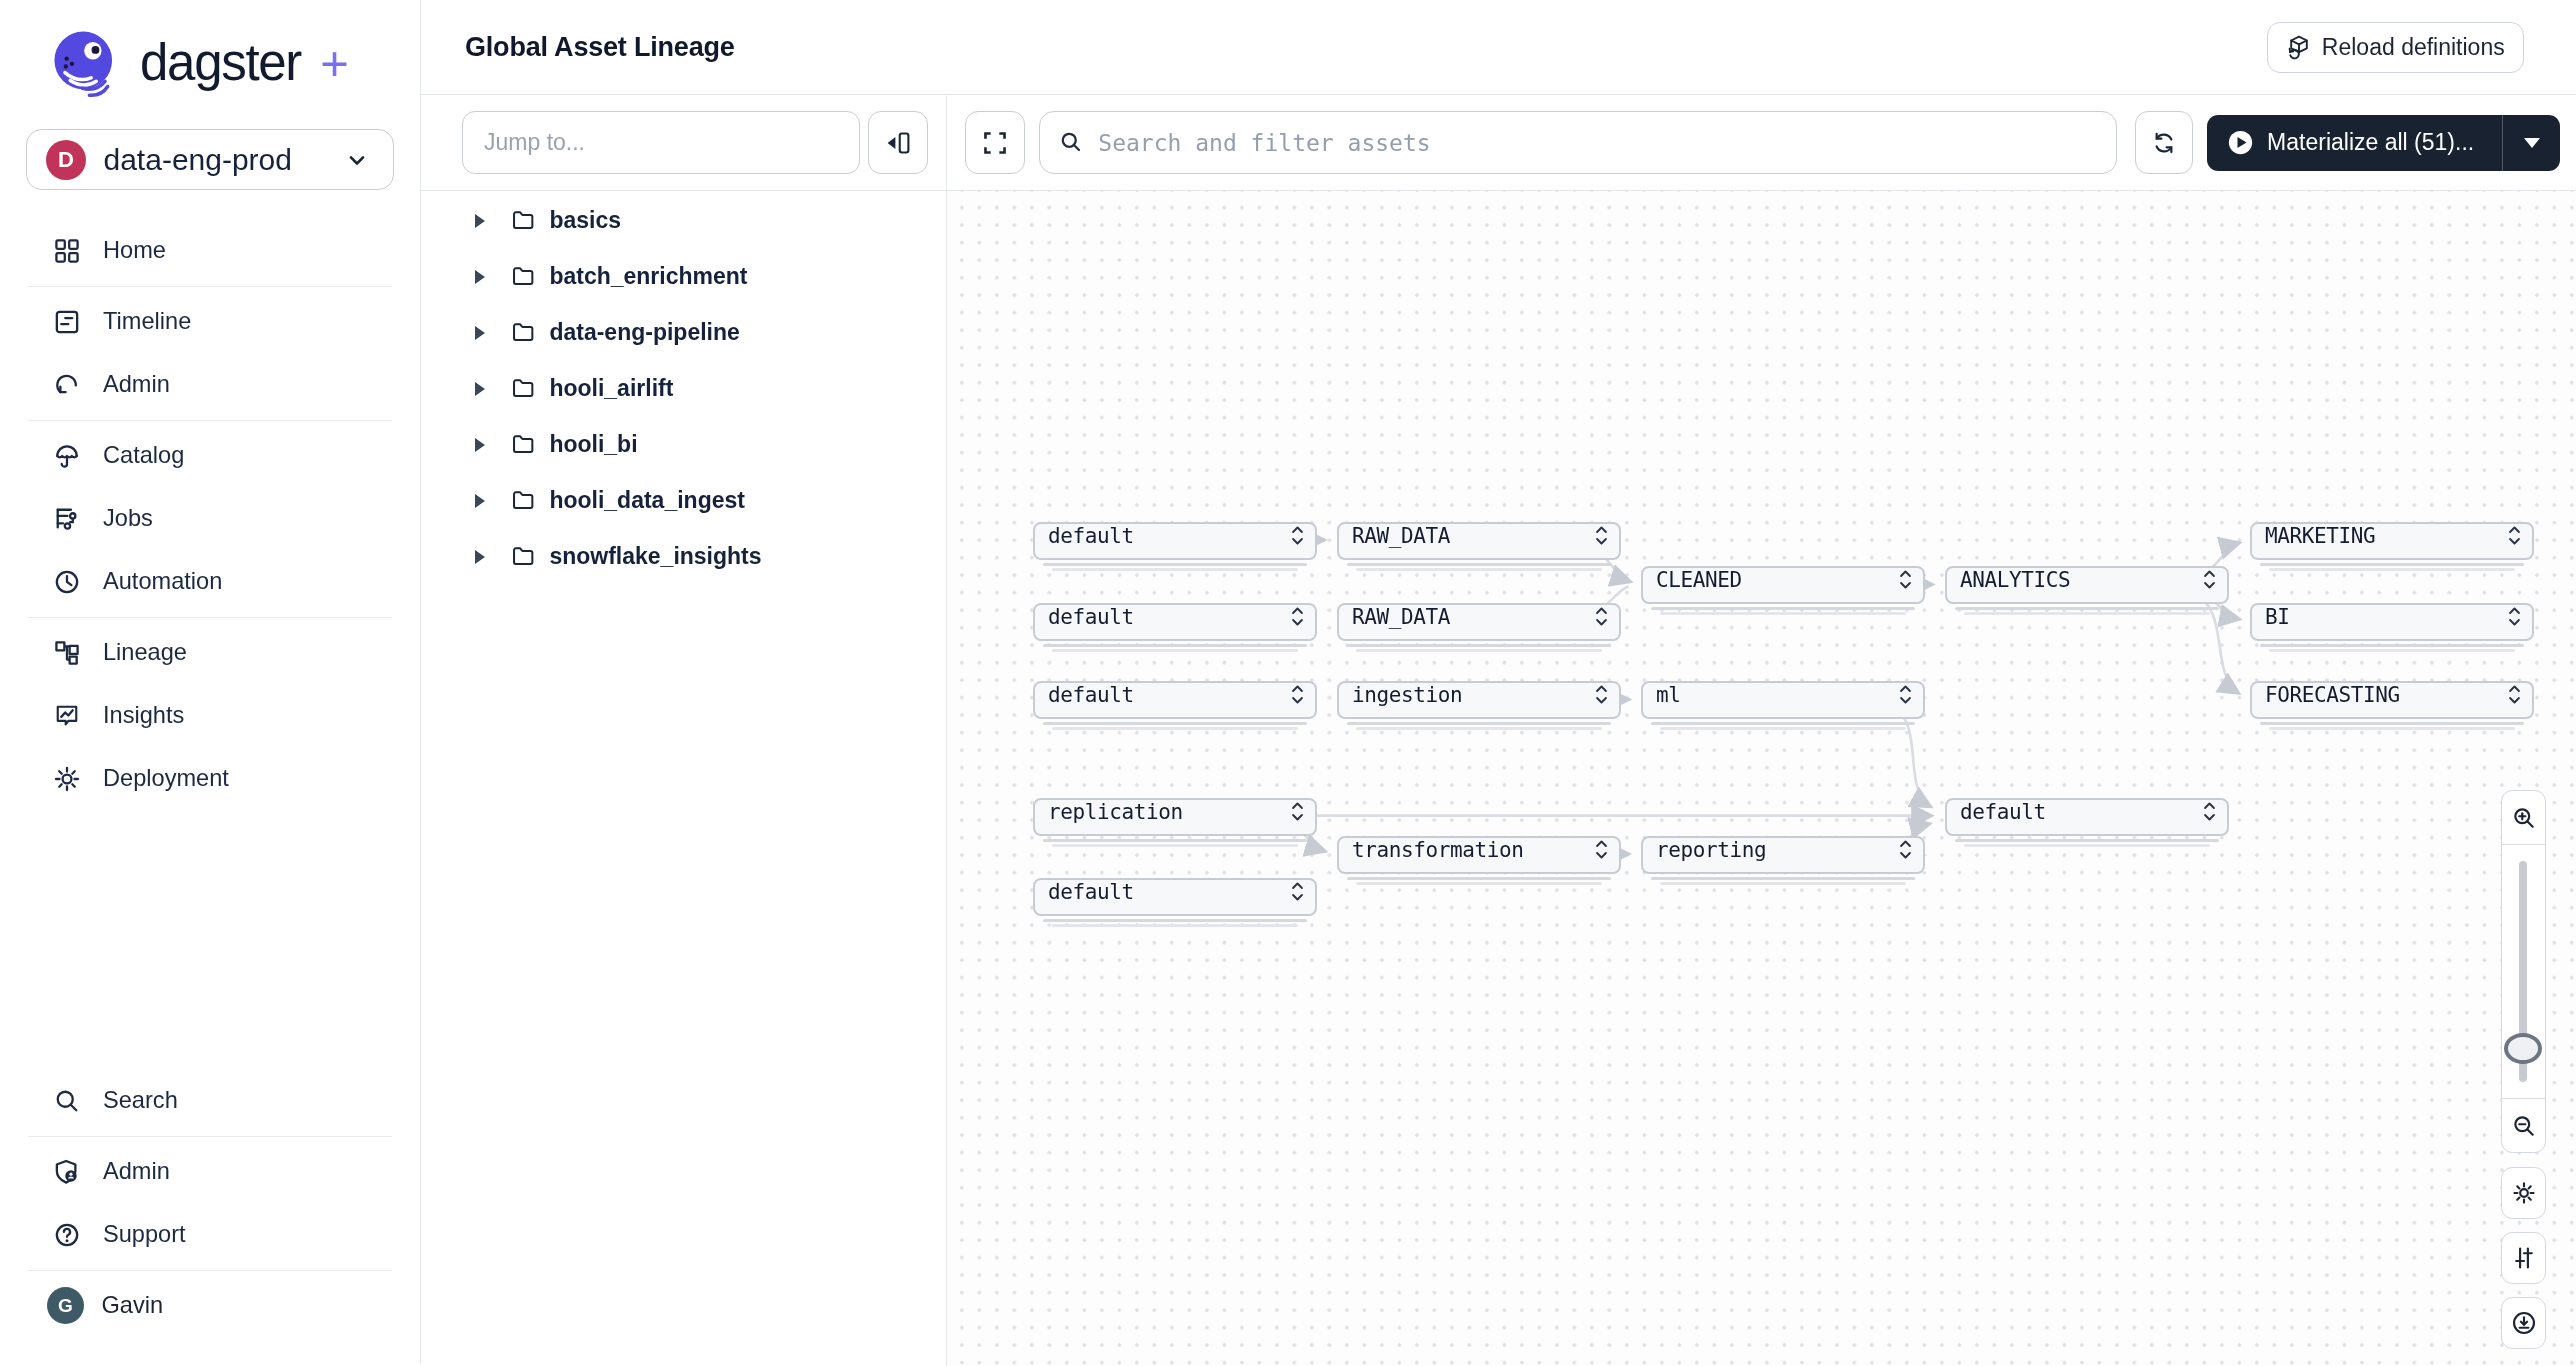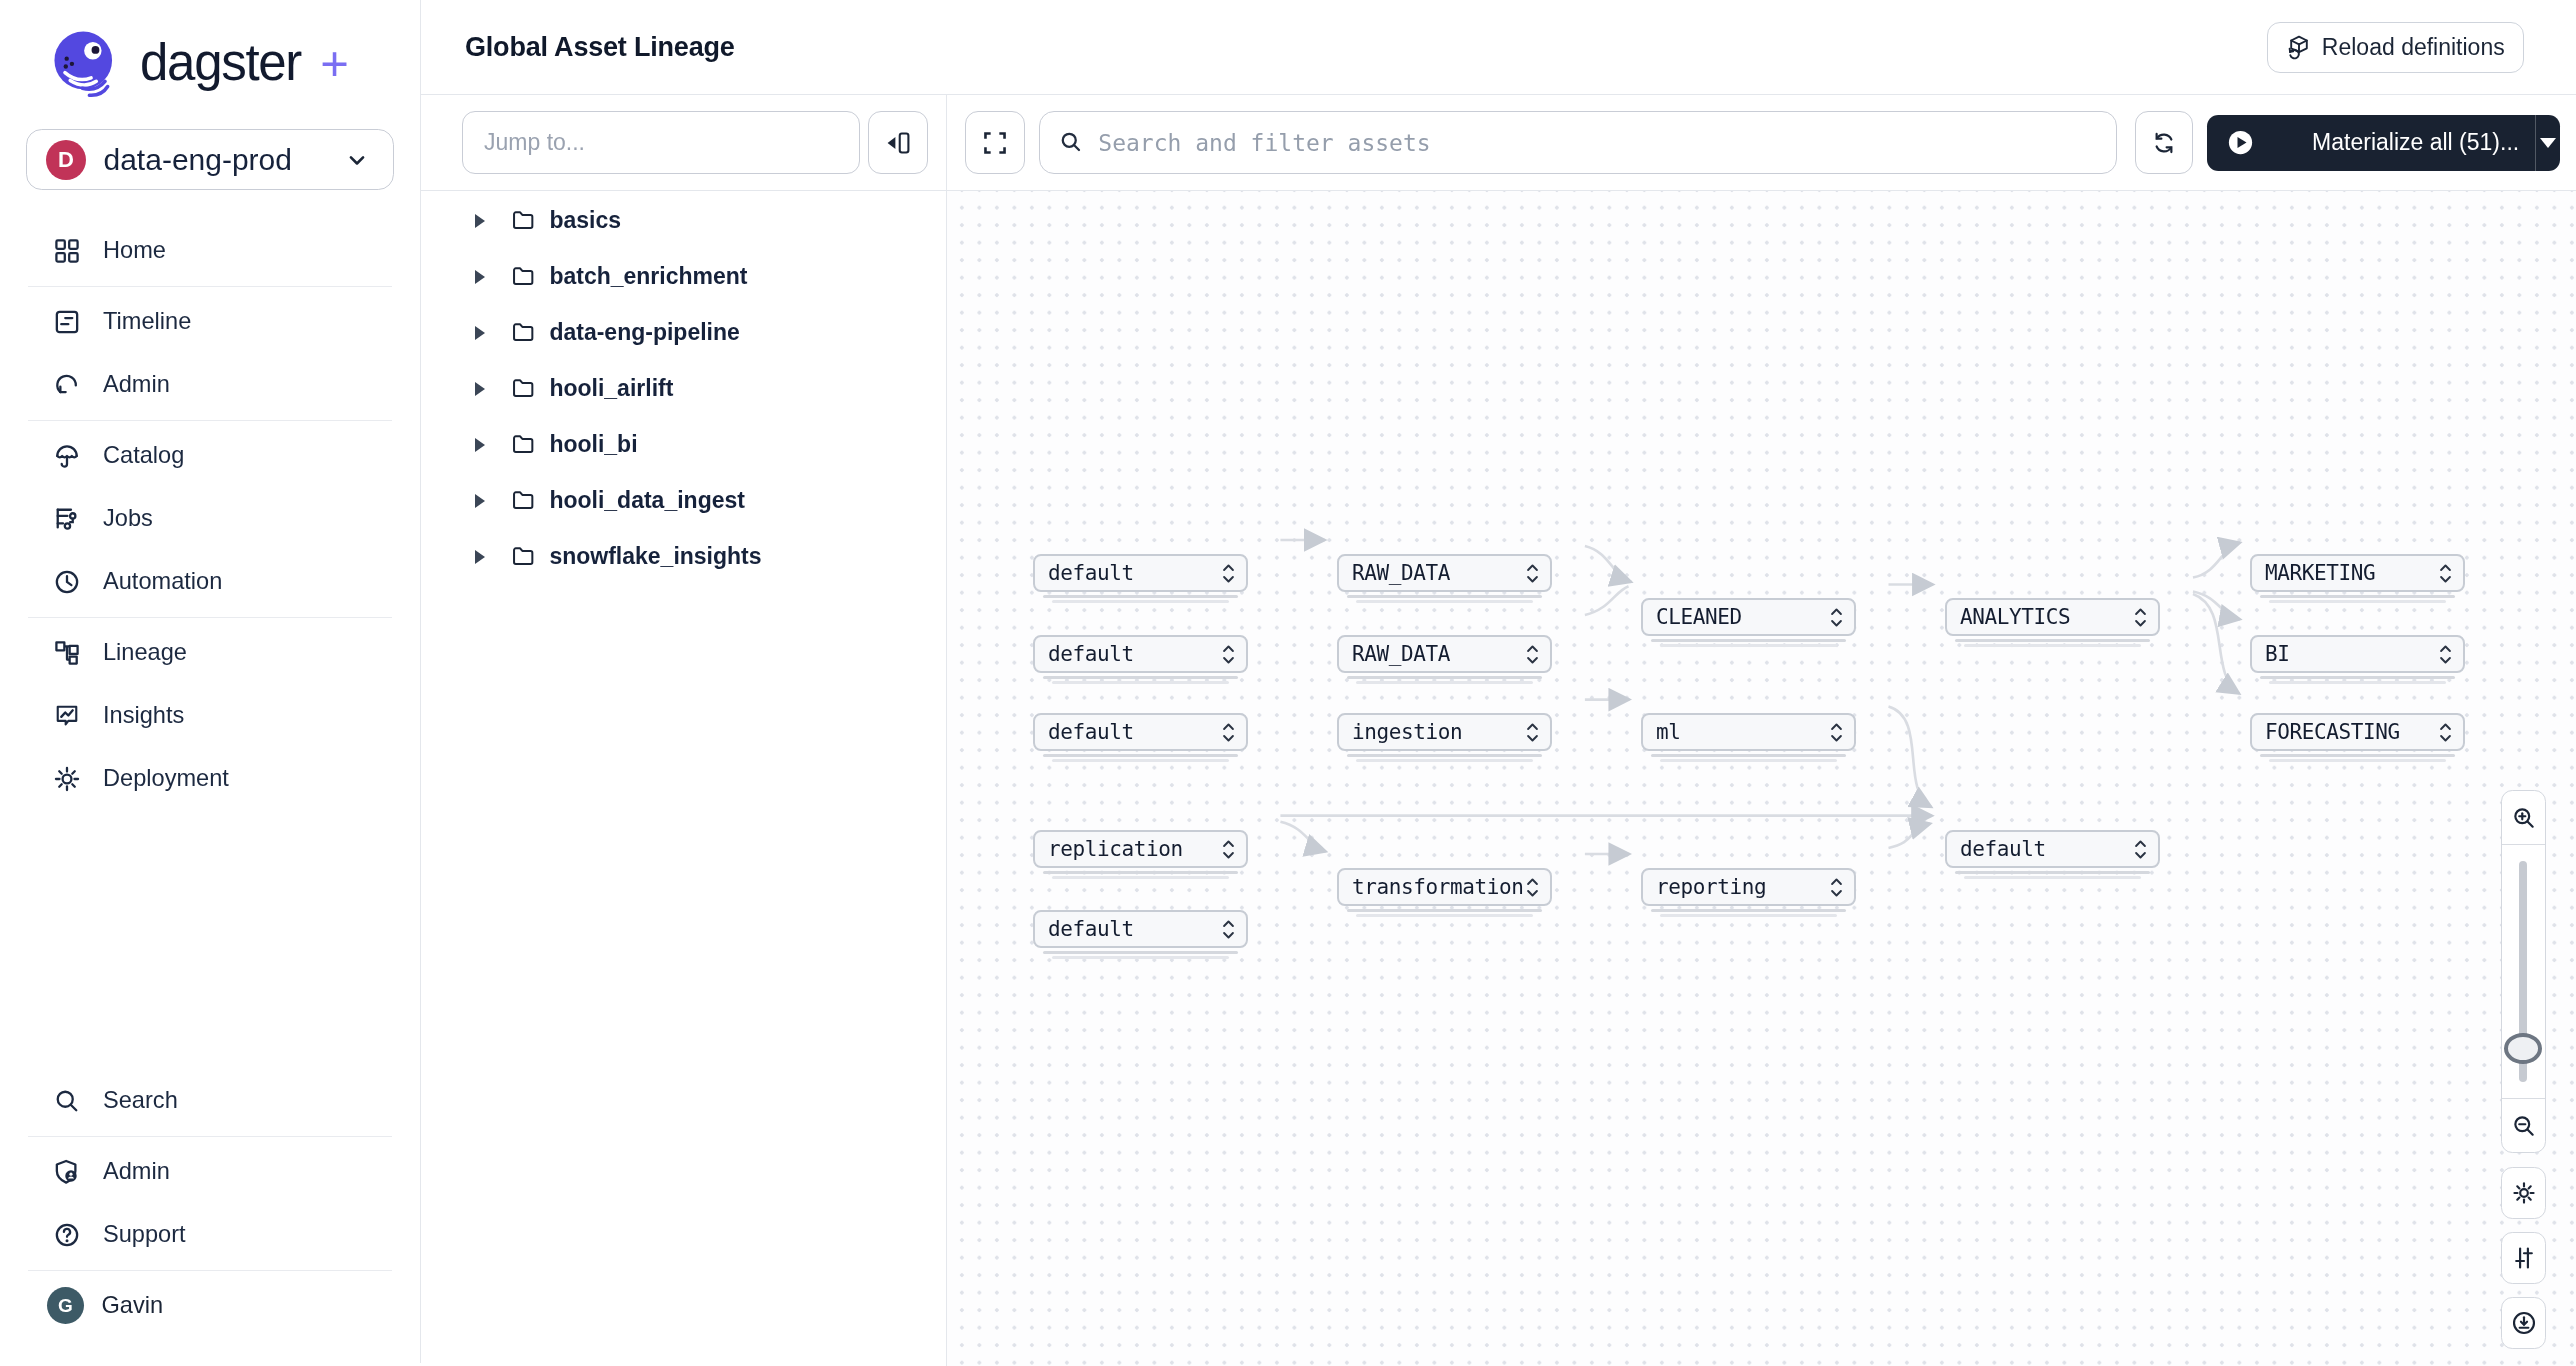--- a/index.html
+++ b/index.html
@@ -57,43 +57,43 @@
   .search-wrap { position:relative; width:1078px; }
   .search-input { width:100%; height:63px; border:1.7px solid #c9cdd6; border-radius:15px;
                   font-family:"DejaVu Sans Mono", monospace; font-size:23px; color:#16223b;
                   padding:0 17.5px 0 58px; outline:none; }
   .search-input::placeholder { color:#959eac; }
   .search-mag { position:absolute; left:19px; top:18.3px; }
   .refresh-btn { width:58px; margin-left:17.5px; }
   .mat-btn { margin-left:auto; height:56px; width:353px; background:#192231; border-radius:11.3px;
              display:flex; align-items:stretch; color:#fff; cursor:pointer; overflow:hidden; }
   .mat-main { display:flex; align-items:center; gap:11.3px; padding:0 15.7px 0 17.5px; flex:1; }
-  .mat-label { font-size:23px; font-weight:500; white-space:nowrap;margin-left:45px; }
+  .mat-label { font-size:23px; font-weight:500; white-space:nowrap; }
   .mat-caret { width:58px; border-left:0.9px solid rgba(255,255,255,0.25);
                display:flex; align-items:center; justify-content:center; }
   .caret-down { width:0; height:0; border-left:8.7px solid transparent; border-right:8.7px solid transparent;
                 border-top:10.5px solid #fff; }
 
   
   .content { flex:1; display:flex; min-height:0; }
   .tree { width:526px; min-width:526px; border-right:0.9px solid #e4e7ec; padding-top:1.7px; background:#fff; }
   .tree-row { height:56px; display:flex; align-items:center; padding-left:54px; cursor:pointer;font-weight:bold; }
   .tree-caret { width:0; height:0; border-top:7.9px solid transparent; border-bottom:7.9px solid transparent;
                 border-left:10.5px solid #3b4656; margin-right:26px; flex:none;}
   .tree-folder { margin-right:14px; flex:none; }
   .tree-label { font-size:23px; color:#16223b; }
 
   .graph { flex:1; position:relative; overflow:hidden; background-color:#fdfdfe;
            background-image:radial-gradient(circle, #dfe2e9 1.7px, transparent 1.8px);
            background-size:17.5px 17.5px; background-position:6.1px 7.9px; }
   .edges { position:absolute; left:0; top:0; }
 
-  .node { position:absolute; width:215px; height:38px; background:#f7f8fa;
-          border:2.2px solid #c7ccd4; border-radius:7.9px; display:flex; align-items:center;
-          padding:0 10.5px 0 13px; cursor:pointer;margin-top:32px; }
+  .node { position:absolute; width:284px; height:38px; background:#f7f8fa;
+          border:2.2px solid #c7ccd4; border-radius:7.9px; display:flex; align-items:flex-start;
+          padding:0 10.5px 0 13px; cursor:pointer; }
   .node-label { flex:1; font-family:"DejaVu Sans Mono", monospace; font-size:21px;
                 font-weight:500; color:#141d30; letter-spacing:-0.4px; white-space:nowrap; overflow:hidden;}
   .node::after { content:""; position:absolute; left:7.9px; right:7.9px; bottom:-7.9px; height:2.6px;
                  background:#d5d8de; border-radius:1.7px; }
   .node::before { content:""; position:absolute; left:16.6px; right:16.6px; bottom:-13px; height:2.6px;
                   background:#e4e6eb; border-radius:1.7px; }
   .unfold { flex:none; }
 
   
   .zoom-stack { position:absolute; right:30px; top:599px; width:45px; height:363px; background:#fff;

